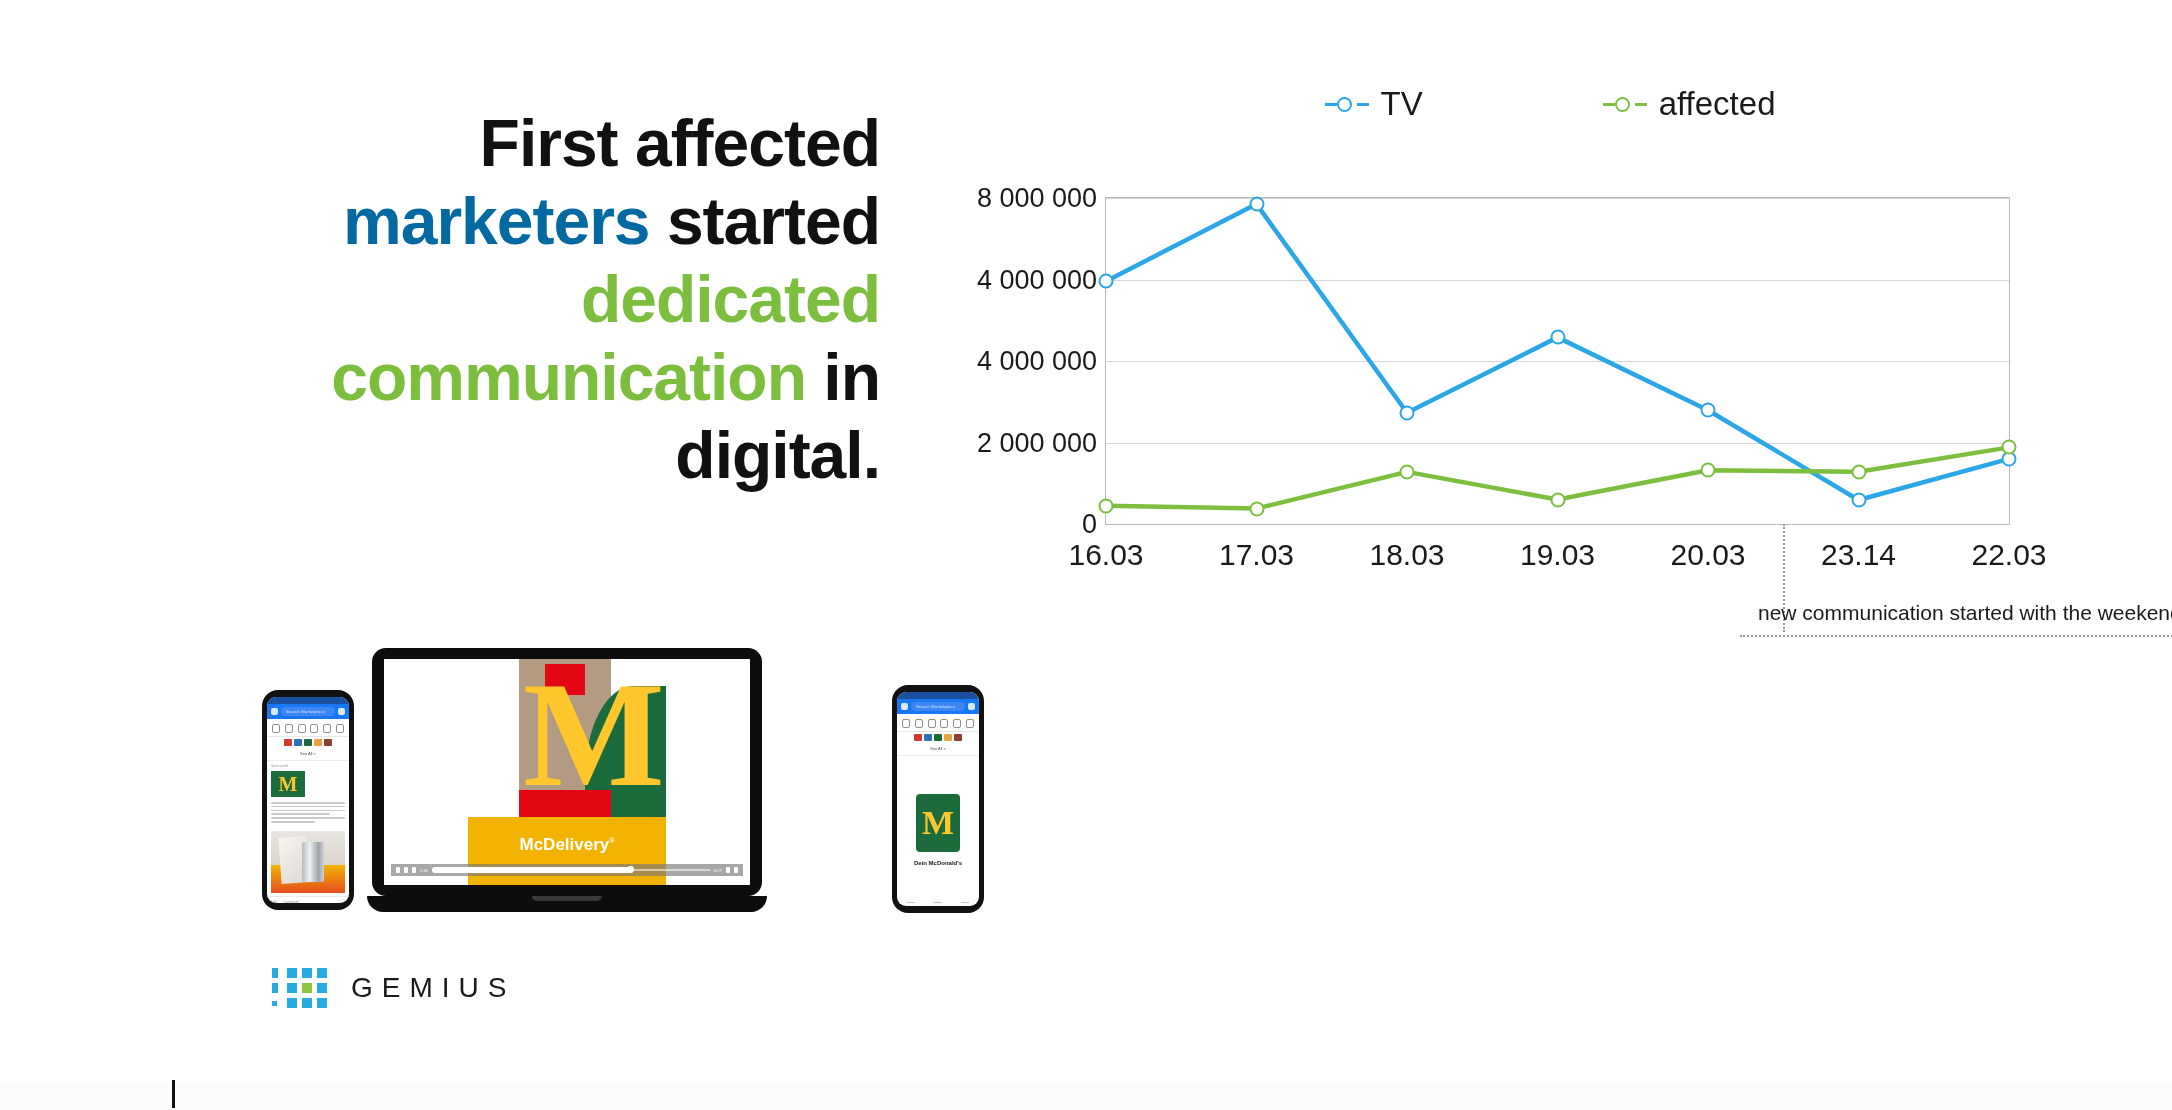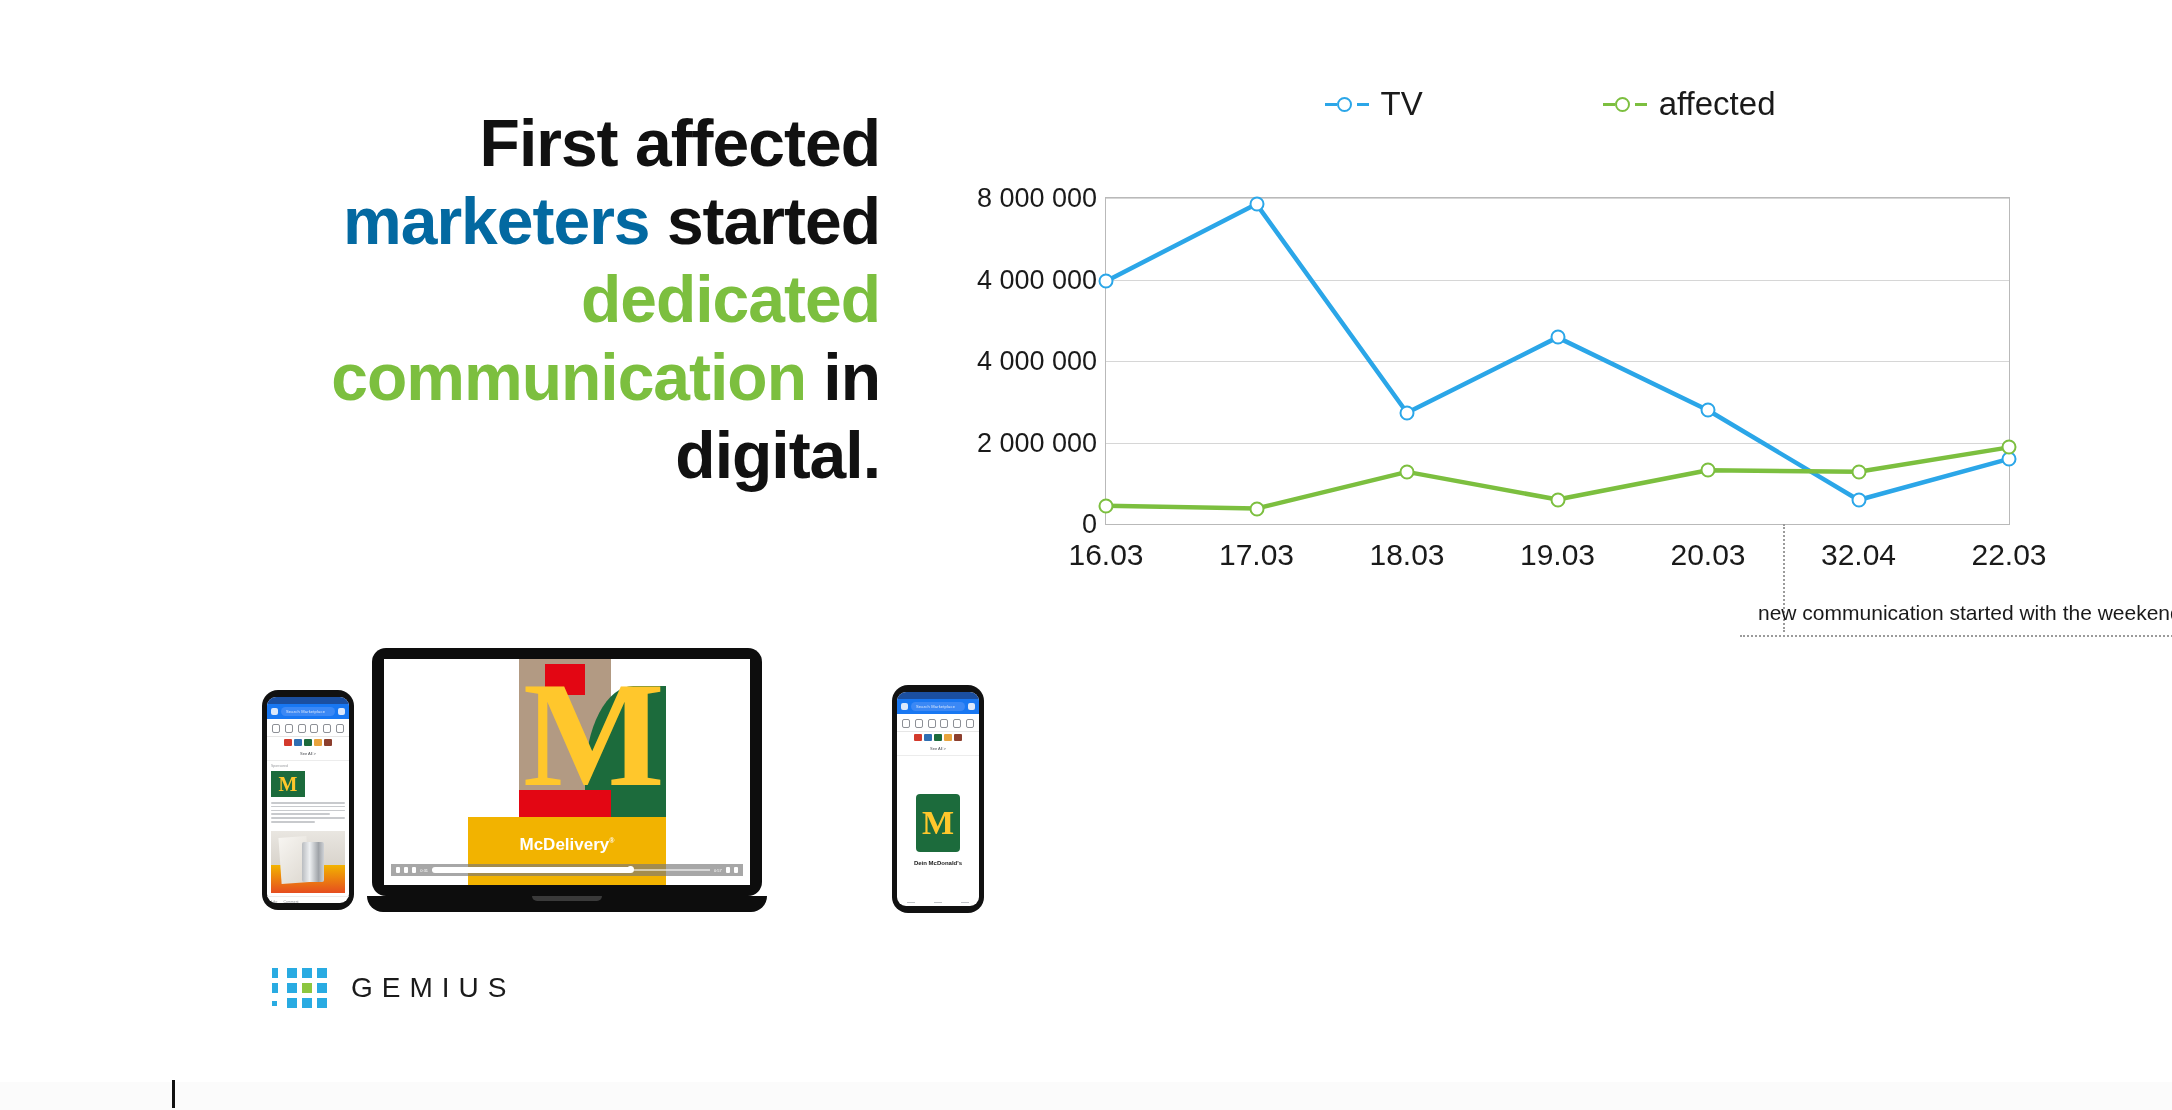--- a/index.html
+++ b/index.html
@@ -416,21 +416,21 @@
         <div class="ylabel" style="top: 163px;">4 000 000</div>
         <div class="gridline" style="top: 81.5px;"></div>
         <div class="ylabel" style="top: 81.5px;">4 000 000</div>
         <div class="gridline" style="top: 0px;"></div>
         <div class="ylabel" style="top: 0px;">8 000 000</div>
         <div class="xlabel" style="left: 0px; text-align: right;">16.03</div>
         <div class="xlabel" style="left: 150.5px;">17.03</div>
         <div class="xlabel" style="left: 301px;">18.03</div>
         <div class="xlabel" style="left: 451.5px;">19.03</div>
         <div class="xlabel" style="left: 602px;">20.03</div>
-        <div class="xlabel" style="left: 752.5px;">32.04</div>
+        <div class="xlabel" style="left: 752.5px;">23.14</div>
         <div class="xlabel" style="left: 903px;">22.03</div>
         <div class="dash-v" style="left: 677.25px; top: 326px; height: 108px;"></div>
         <svg width="903" height="326" style="position: absolute; left: 0px; top: 0px; overflow: visible;">
           <polyline points="0,83.13 150.5,6.112500000000011 301,214.7525 451.5,139.365 602,212.3075 752.5,301.9575 903,260.8" fill="none" stroke="#2ba6e8" stroke-width="4.5" stroke-linejoin="round"></polyline>
           <polyline points="0,307.6625 150.5,310.515 301,273.84 451.5,301.55 602,272.21 752.5,273.84 903,249.39" fill="none" stroke="#7cbf3f" stroke-width="4.5" stroke-linejoin="round"></polyline>
         </svg>
         <div class="marker" title="TV 16.03: 5960000" style="color: rgb(43, 166, 232); left: 0px; top: 83.13px;"></div>
         <div class="marker" title="TV 17.03: 7850000" style="color: rgb(43, 166, 232); left: 150.5px; top: 6.1125px;"></div>
         <div class="marker" title="TV 18.03: 2730000" style="color: rgb(43, 166, 232); left: 301px; top: 214.752px;"></div>
         <div class="marker" title="TV 19.03: 4580000" style="color: rgb(43, 166, 232); left: 451.5px; top: 139.365px;"></div>

